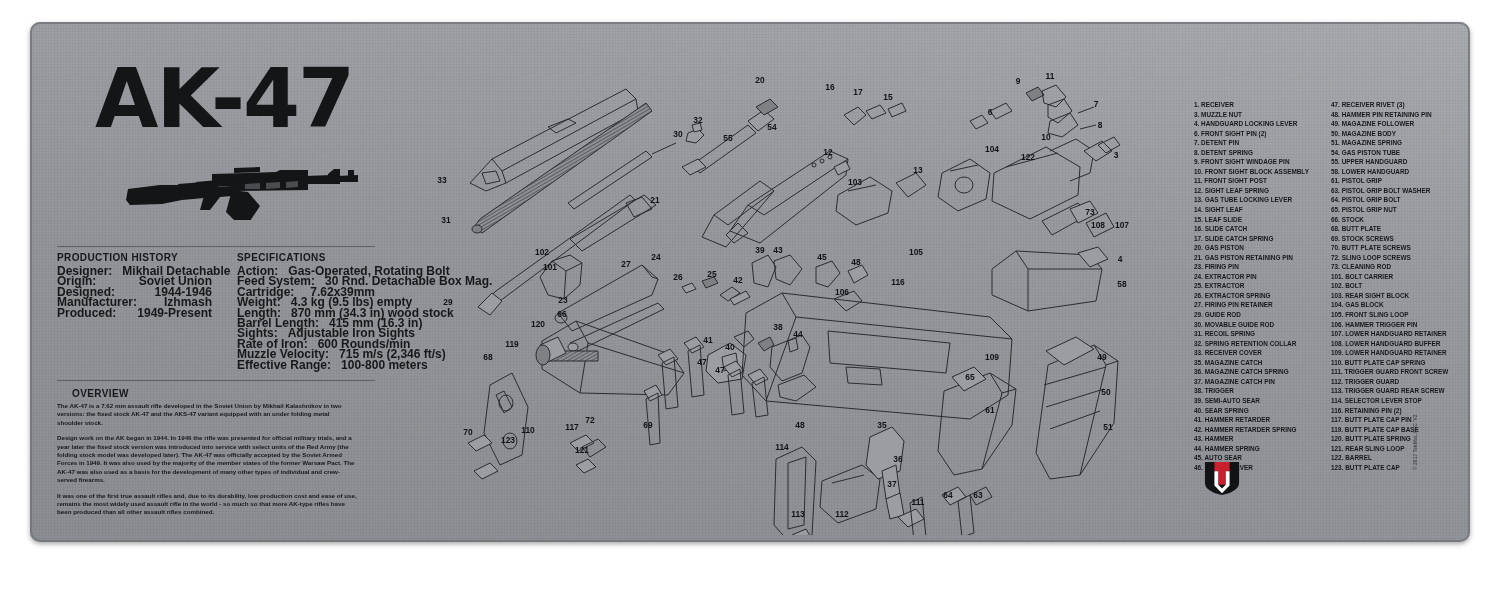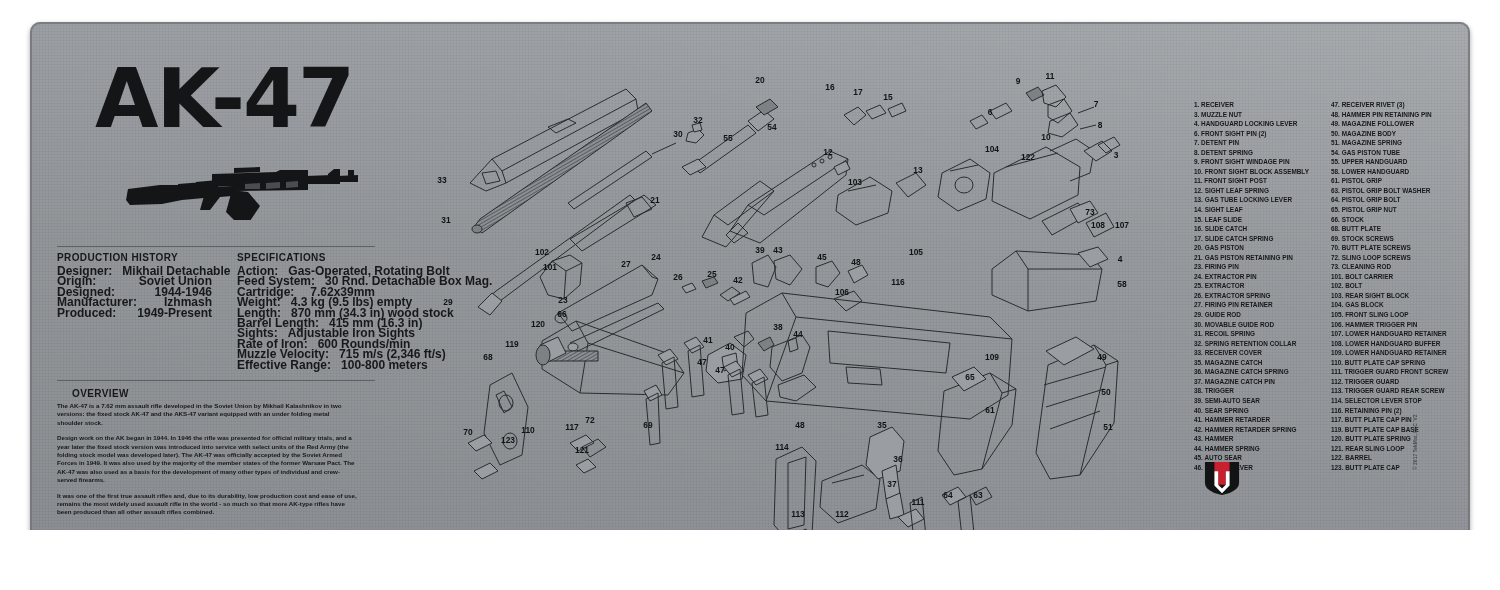--- a/index.html
+++ b/index.html
@@ -1,20 +1,20 @@
 <!DOCTYPE html>
 <html><head>
 <meta charset="utf-8">
 <style>
   html,body{margin:0;padding:0;background:#ffffff;}
   body{font-family:"Liberation Sans", sans-serif;}
 
   #mat{
     position:relative;
-    width:1500px;height:530px;
+    width:1500px;height:590px;
     background:#ffffff;
     overflow:hidden;
   }
 
   
   #surface{
     position:absolute;
     left:30px; top:22px;
     width:1440px; height:520px;
     background:

